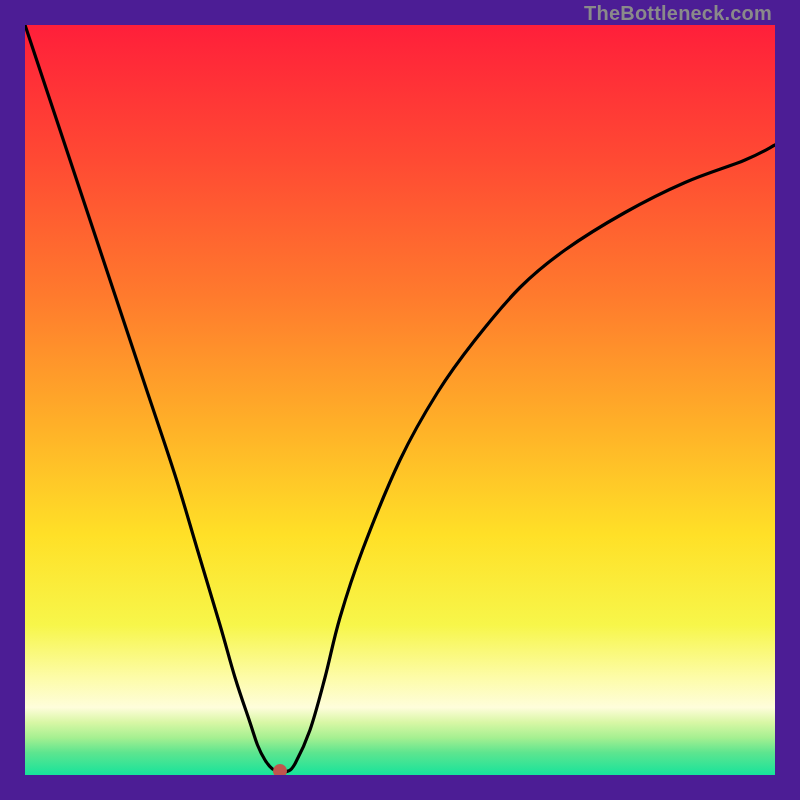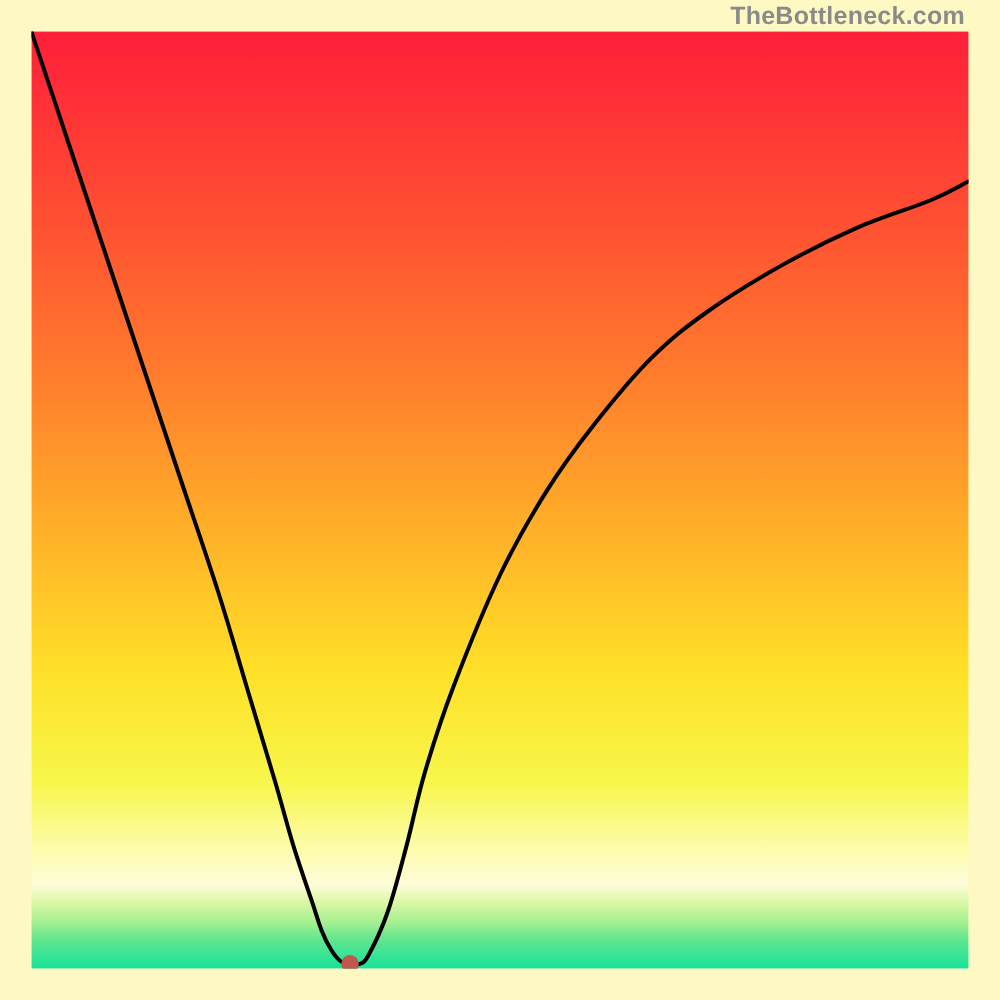--- a/index.html
+++ b/index.html
@@ -9,21 +9,21 @@
     height: 800px;
     background: #000;
     overflow: hidden;
   }
   .frame {
     position: absolute;
     left: 0;
     top: 0;
     width: 800px;
     height: 800px;
-    background: #fef9c3;
+    background: #4c1d95;
   }
   .plot {
     position: absolute;
     left: 25px;
     top: 25px;
     width: 750px;
     height: 750px;
     overflow: hidden;
   }
   .gradient {

